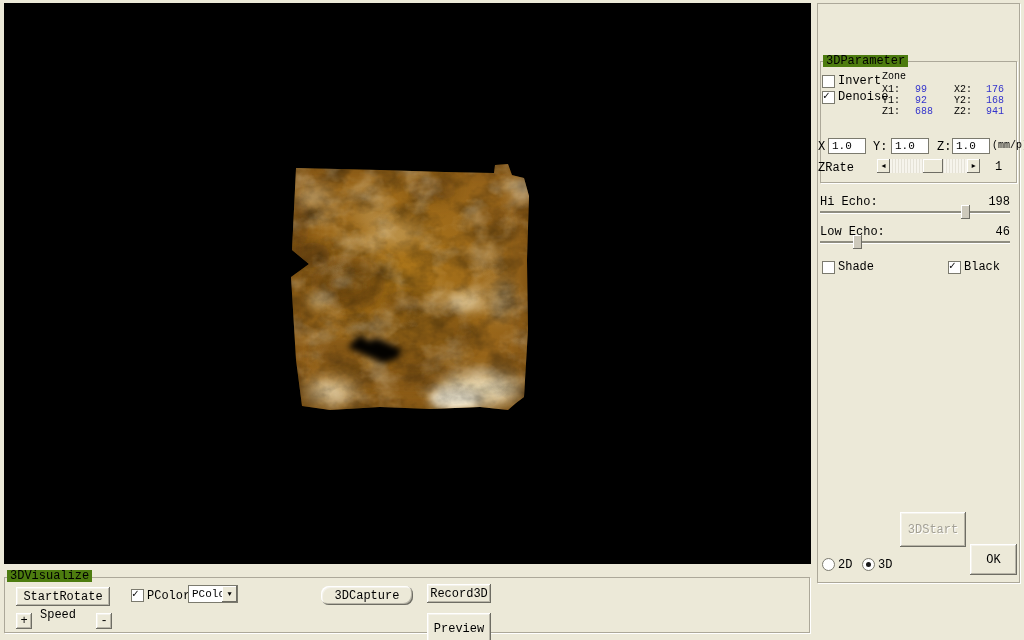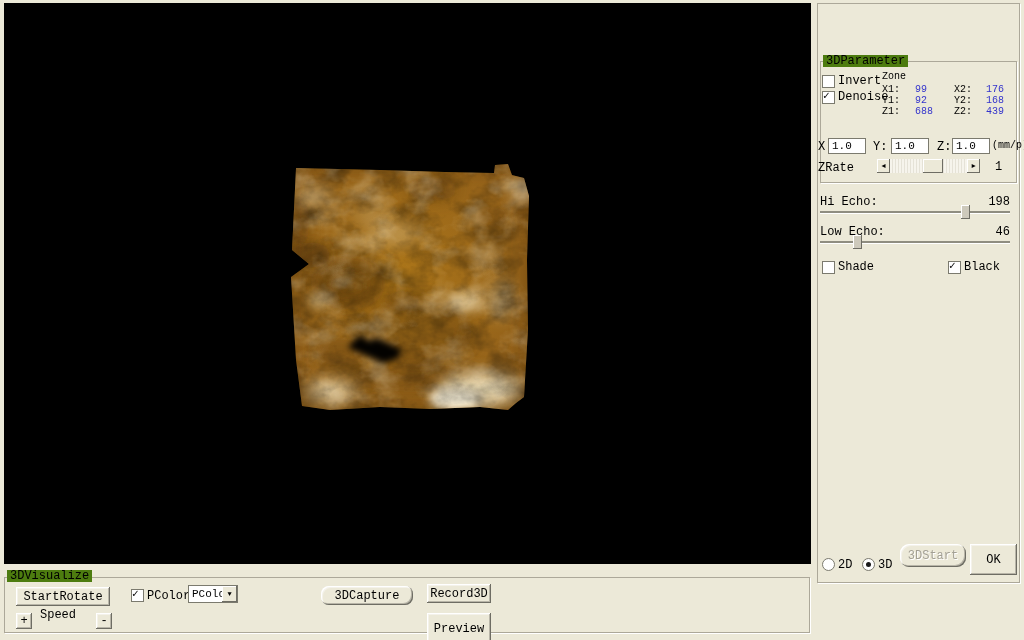--- a/index.html
+++ b/index.html
@@ -150,21 +150,21 @@
 
     <div class="lbl z11" style="left:71px;top:71px;">Zone</div>
 
     <div class="lbl z11" style="left:71px;top:84px;">
       <span class="zl">X1:</span><span class="zv blue">99</span><span class="zl2">X2:</span><span class="blue">176</span>
     </div>
     <div class="lbl z11" style="left:71px;top:95px;">
       <span class="zl">Y1:</span><span class="zv blue">92</span><span class="zl2">Y2:</span><span class="blue">168</span>
     </div>
     <div class="lbl z11" style="left:71px;top:106px;">
-      <span class="zl">Z1:</span><span class="zv blue">688</span><span class="zl2">Z2:</span><span class="blue">439</span>
+      <span class="zl">Z1:</span><span class="zv blue">688</span><span class="zl2">Z2:</span><span class="blue">941</span>
     </div>
 
     <div class="lbl" style="left:7px;top:141px;">X:</div>
     <input class="input" style="left: 17px; top: 138px; width: 38px; height: 16px;" value="1.0">
     <div class="lbl" style="left:62px;top:141px;">Y:</div>
     <input class="input" style="left: 80px; top: 138px; width: 38px; height: 16px;" value="1.0">
     <div class="lbl" style="left:126px;top:141px;">Z:</div>
     <input class="input" style="left: 141px; top: 138px; width: 38px; height: 16px;" value="1.0">
     <div class="lbl z10" style="left:181px;top:140px;">(mm/p)</div>
 
@@ -201,21 +201,21 @@
       </div>
     <div class="lbl" style="left:153px;top:261px;">Black</div>
 
     <div class="radio" style="left:11px;top:558px;"></div>
     <div class="lbl" style="left:27px;top:559px;">2D</div>
     <div class="radio checked" style="left:51px;top:558px;">
         <span class="dot"></span>
       </div>
     <div class="lbl" style="left:67px;top:559px;">3D</div>
 
-    <div class="btn disabled" style="left:89px;top:544px;width:66px;height:23px;border-radius:9px;">3DStart</div>
+    <div class="btn disabled" style="left:89px;top:512px;width:66px;height:35px;">3DStart</div>
     <div class="btn" style="left:159px;top:544px;width:47px;height:31px;">OK</div>
   </div>
 
   <div class="abs" style="left:0;top:564px;width:811px;height:76px;background:#ece9d8;">
 
     <div class="etched" style="left:4px;top:13px;width:804px;height:54px;"></div>
     <div class="group-label" style="left:7px;top:6px;">3DVisualize</div>
 
     <div class="btn" style="left:16px;top:23px;width:94px;height:19px;">StartRotate</div>
 

